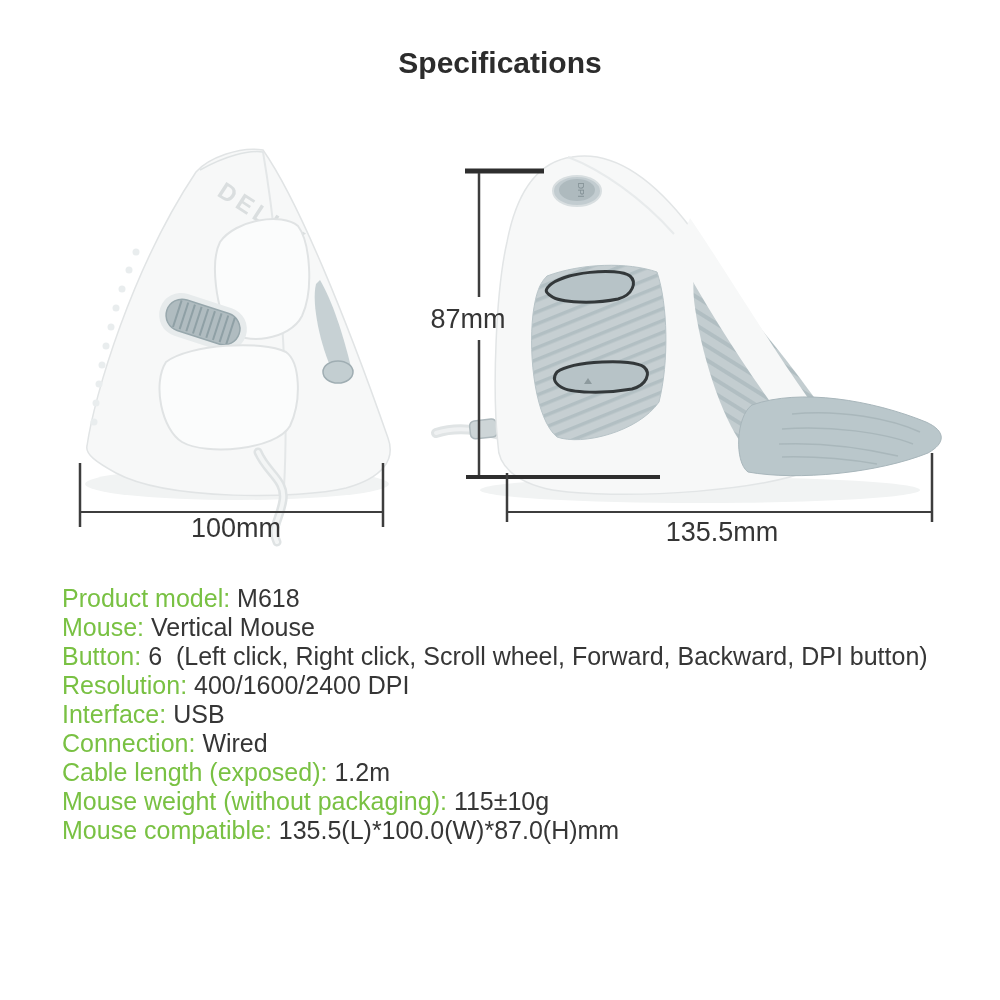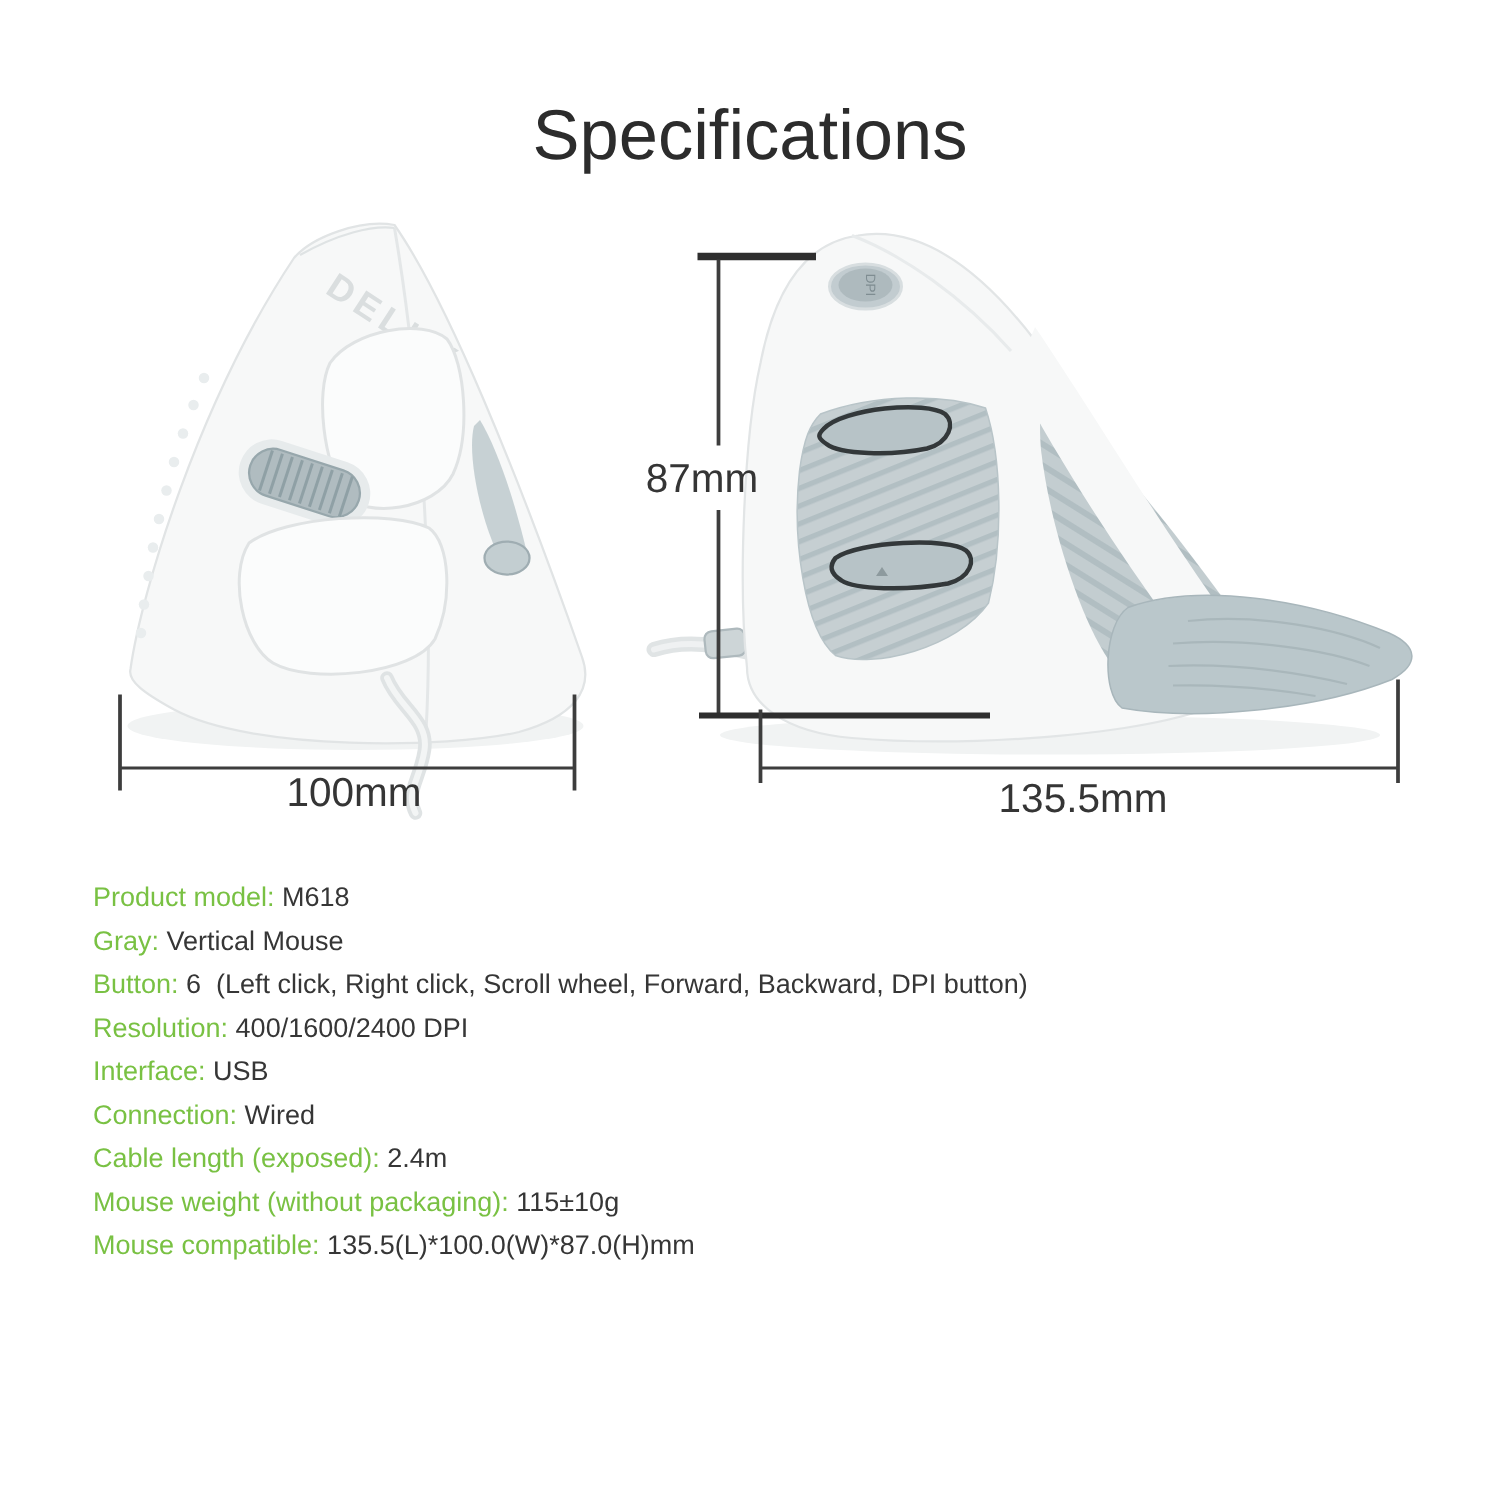--- a/index.html
+++ b/index.html
@@ -6,28 +6,28 @@
     --green:#79c143;
     --ink:#363636;
     --dim:#3d3d3d;
   }
   html,body{margin:0;padding:0;background:#ffffff;}
   .page{
     position:relative;width:1000px;height:1000px;background:#ffffff;
     font-family:"Liberation Sans","DejaVu Sans",sans-serif;overflow:hidden;
   }
   .title{
-    position:absolute;top:62px;left:0;width:100%;margin:0;
-    text-align:center;font-size:47px;font-weight:400;color:#2c2c2c;
+    position:absolute;top:46px;left:0;width:100%;margin:0;
+    text-align:center;font-size:30px;font-weight:700;color:#2c2c2c;
     letter-spacing:0px;
   }
   .figure{position:absolute;top:100px;left:0;}
   .specs{
     position:absolute;top:584px;left:62px;width:900px;
-    font-size:18px;line-height:29px;color:var(--ink);
+    font-size:25px;line-height:29px;color:var(--ink);
   }
   .spec-line{white-space:pre-wrap;}
   .spec-label{color:var(--green);}
   .spec-value{color:var(--ink);}
   svg text{font-family:"Liberation Sans","DejaVu Sans",sans-serif;}
 </style>
 </head>
 <body>
 
 <div class="page">
@@ -145,22 +145,22 @@
     <g>
       <line x1="507" y1="373" x2="507" y2="422" stroke="#3d3d3d" stroke-width="2.5"></line>
       <line x1="932" y1="353" x2="932" y2="422" stroke="#3d3d3d" stroke-width="2.5"></line>
       <line x1="507" y1="412" x2="932" y2="412" stroke="#3d3d3d" stroke-width="2"></line>
       <text x="722" y="441" font-size="27" fill="#353535" text-anchor="middle">135.5mm</text>
     </g>
   </svg>
 
   <div class="specs" id="spec-list">
       <div class="spec-line"><span class="spec-label">Product model:</span><span class="spec-value"> M618</span></div>
-      <div class="spec-line"><span class="spec-label">Gray:</span><span class="spec-value"> Vertical Mouse</span></div>
+      <div class="spec-line"><span class="spec-label">Mouse:</span><span class="spec-value"> Vertical Mouse</span></div>
       <div class="spec-line"><span class="spec-label">Button:</span><span class="spec-value"> 6  (Left click, Right click, Scroll wheel, Forward, Backward, DPI button)</span></div>
       <div class="spec-line"><span class="spec-label">Resolution:</span><span class="spec-value"> 400/1600/2400 DPI</span></div>
       <div class="spec-line"><span class="spec-label">Interface:</span><span class="spec-value"> USB</span></div>
       <div class="spec-line"><span class="spec-label">Connection:</span><span class="spec-value"> Wired</span></div>
-      <div class="spec-line"><span class="spec-label">Cable length (exposed):</span><span class="spec-value"> 2.4m</span></div>
+      <div class="spec-line"><span class="spec-label">Cable length (exposed):</span><span class="spec-value"> 1.2m</span></div>
       <div class="spec-line"><span class="spec-label">Mouse weight (without packaging):</span><span class="spec-value"> 115±10g</span></div>
       <div class="spec-line"><span class="spec-label">Mouse compatible:</span><span class="spec-value"> 135.5(L)*100.0(W)*87.0(H)mm</span></div>
     </div>
 </div>
 
 </body></html>

